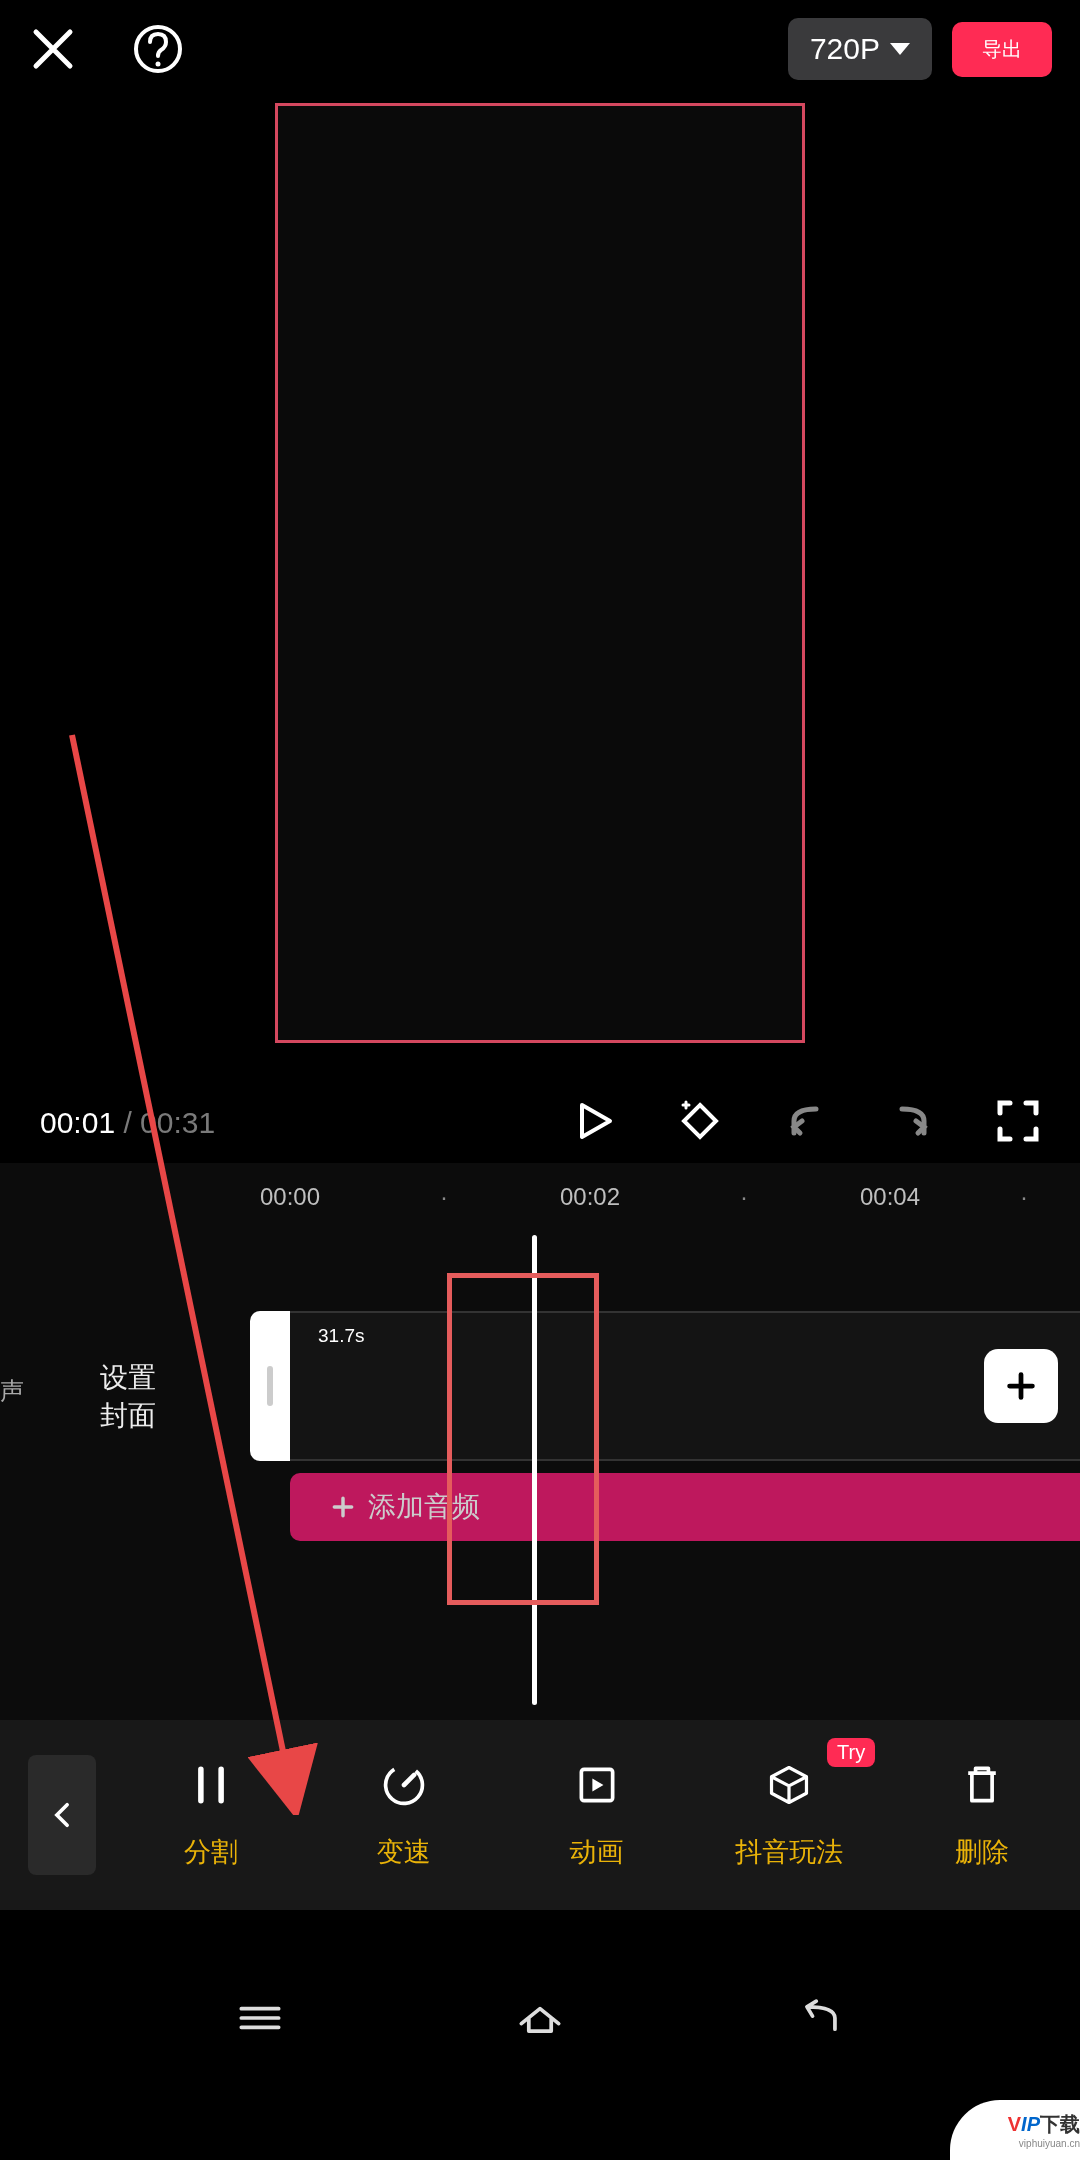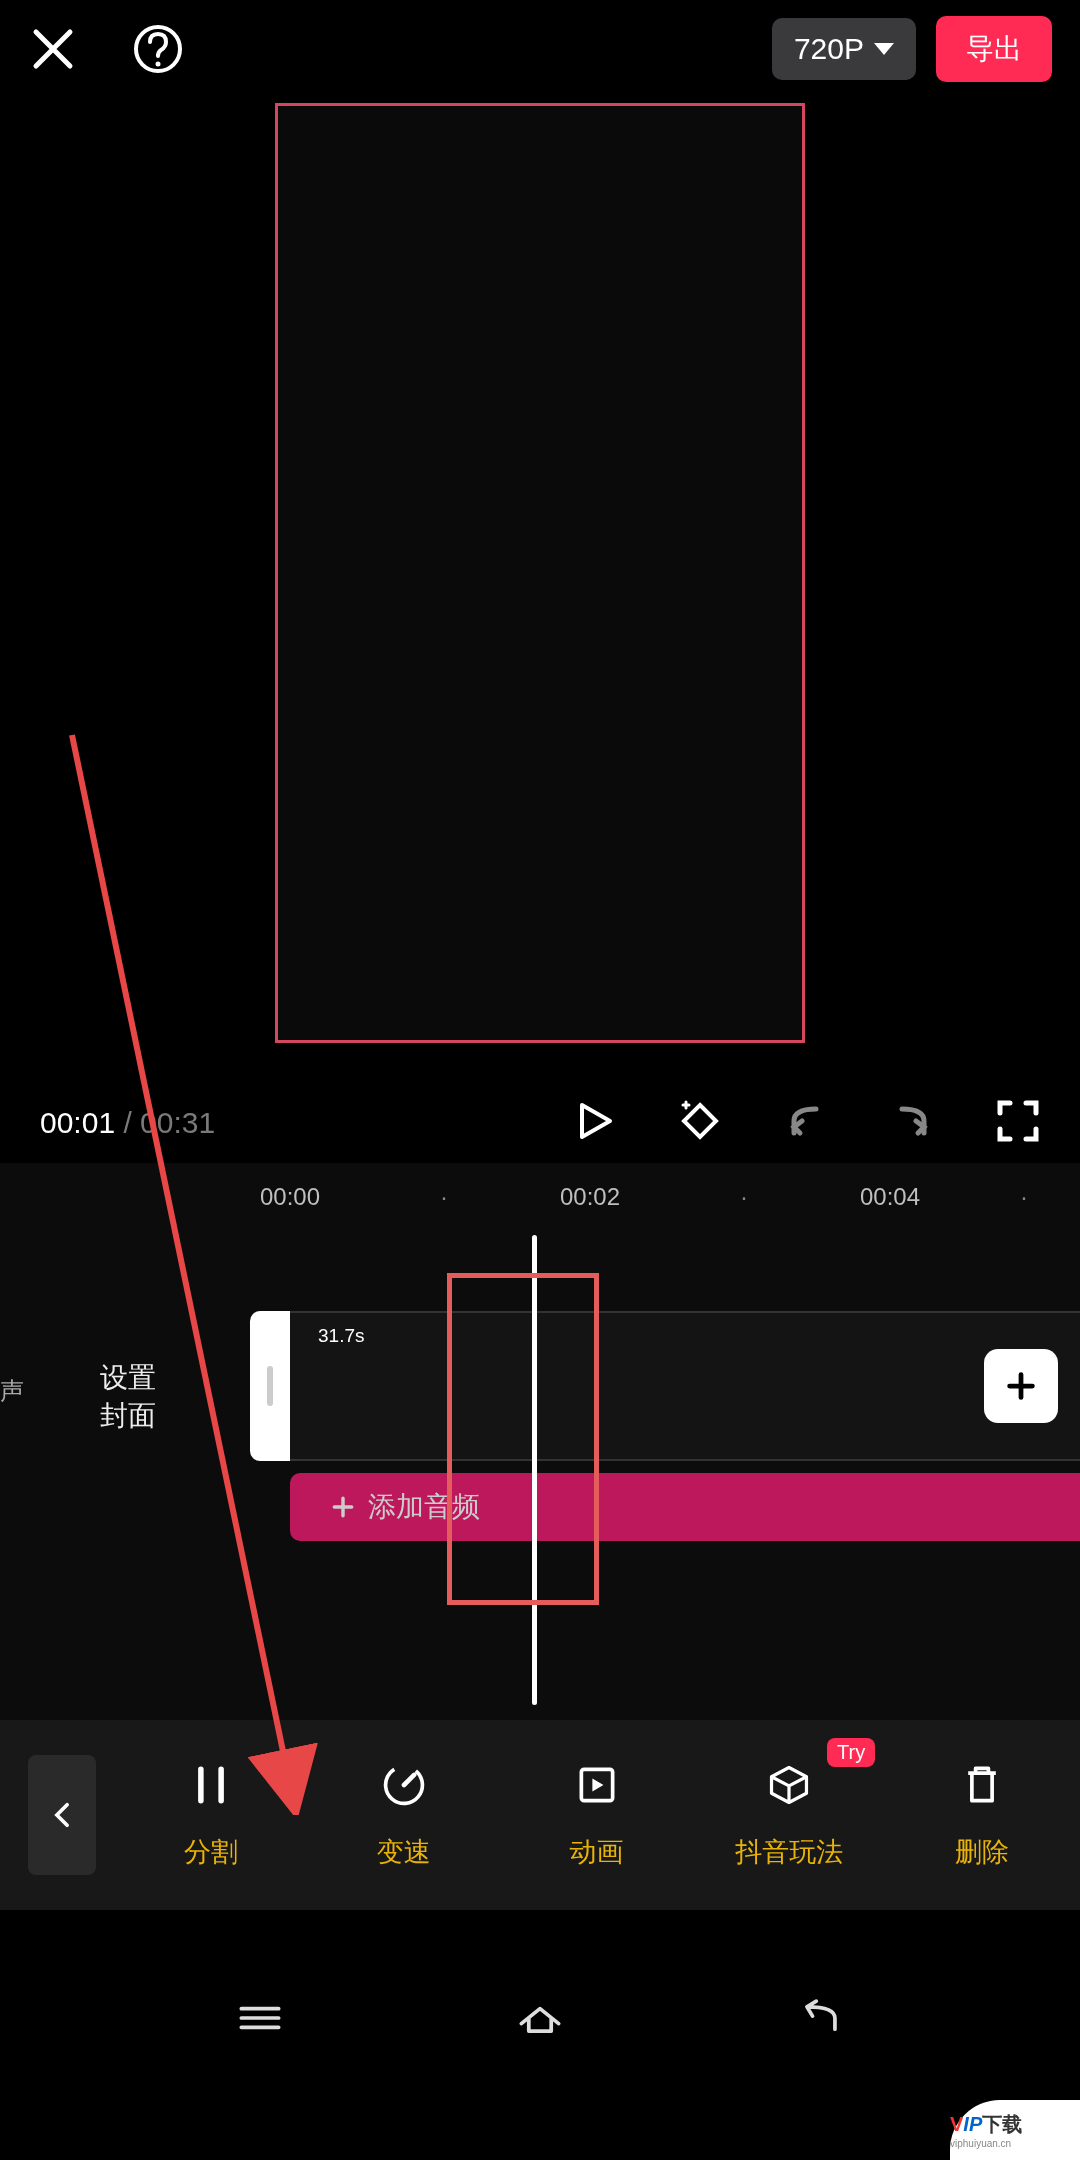--- a/index.html
+++ b/index.html
@@ -30,21 +30,21 @@
       display: flex;
       align-items: center;
       font-size: 30px;
       font-weight: 500;
     }
     .res-pill .tri { margin-left: 10px; width: 0; height: 0; border-left: 10px solid transparent; border-right: 10px solid transparent; border-top: 12px solid #fff; }
     .export-btn {
       background: #ff2b54;
       border-radius: 10px;
       padding: 14px 30px;
-      font-size: 28px;
+      font-size: 20px;
       font-weight: 500;
       color: #fff;
     }
     
     .preview-area {
       height: 985px;
       display: flex;
       align-items: flex-start;
       justify-content: center;
       padding-top: 5px;
@@ -246,21 +246,21 @@
     .watermark {
       position: absolute;
       right: 0;
       bottom: 0;
       width: 130px;
       height: 60px;
       background: #fff;
       border-top-left-radius: 50px;
       display: flex;
       flex-direction: column;
-      align-items: flex-start;
+      align-items: flex-end;
       justify-content: center;
     }
     .watermark .t1 { font-size: 20px; font-weight: bold; }
     .watermark .t1 .v { color: #e33; }
     .watermark .t1 .ip { color: #06c; font-style: italic; }
     .watermark .t1 .dx { color: #333; }
     .watermark .t2 { font-size: 10px; color: #888; }
   </style>
 </head>
 <body>

